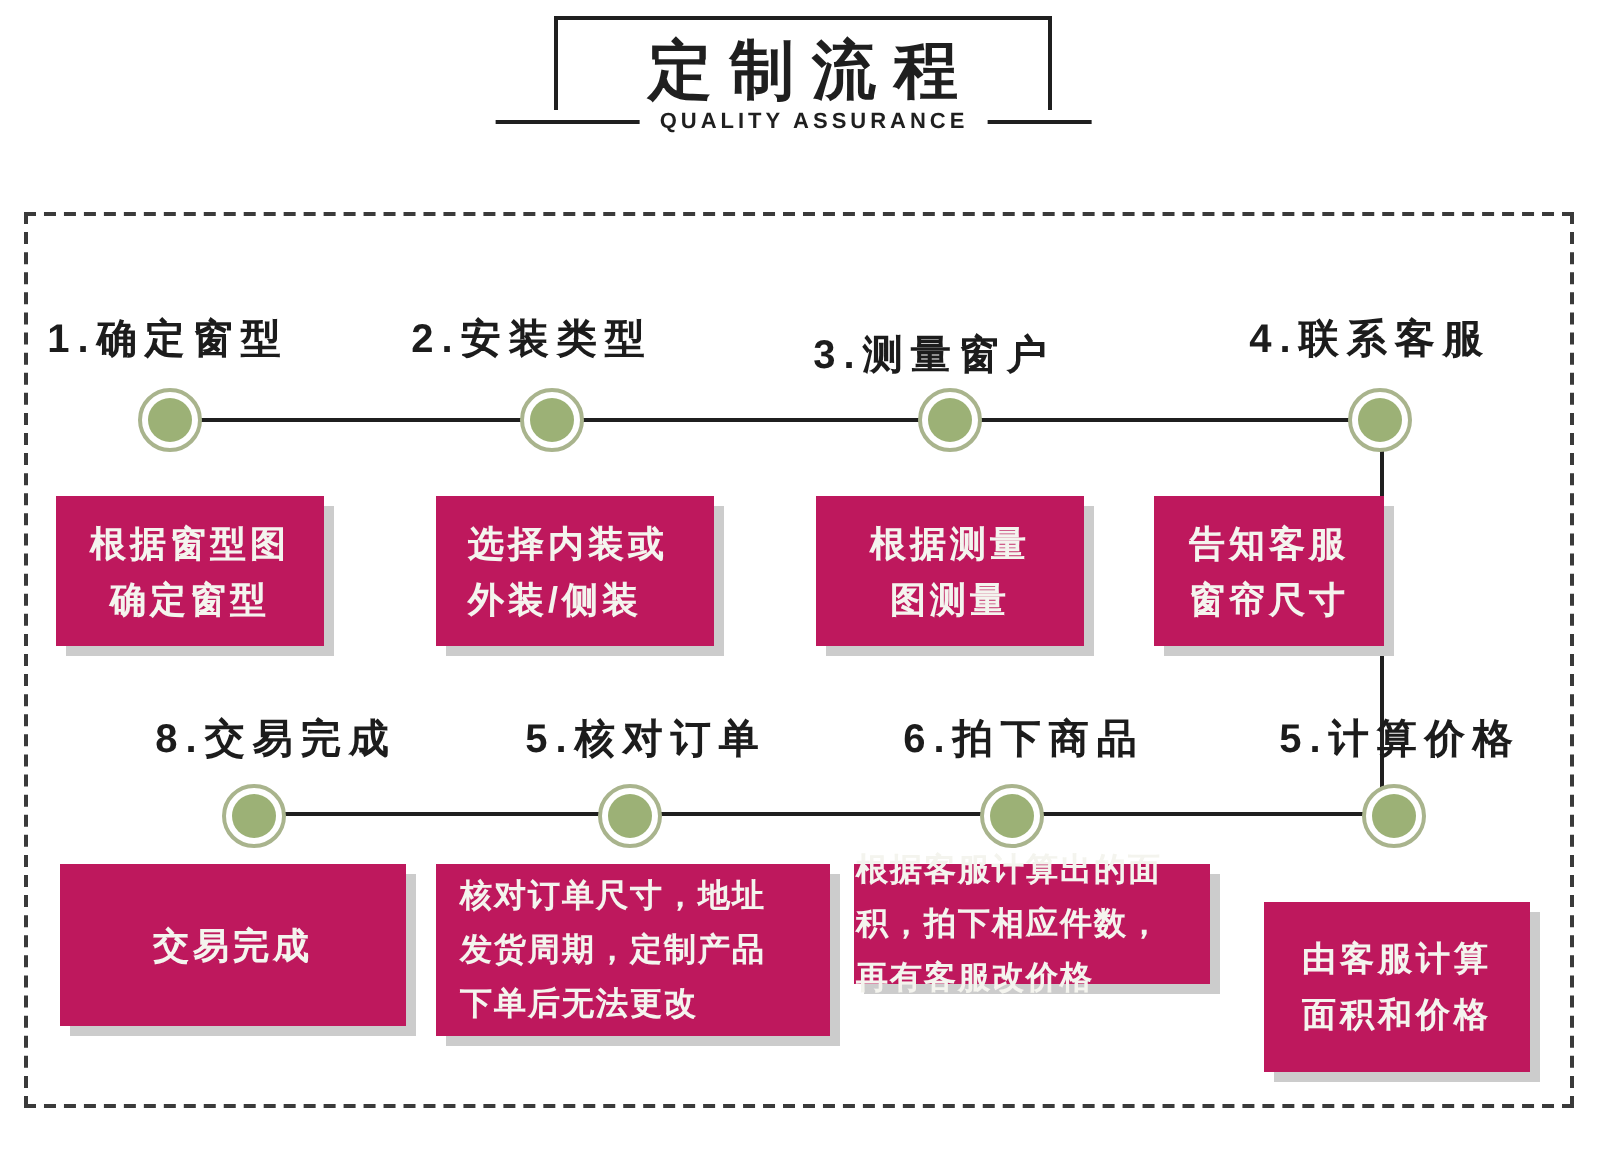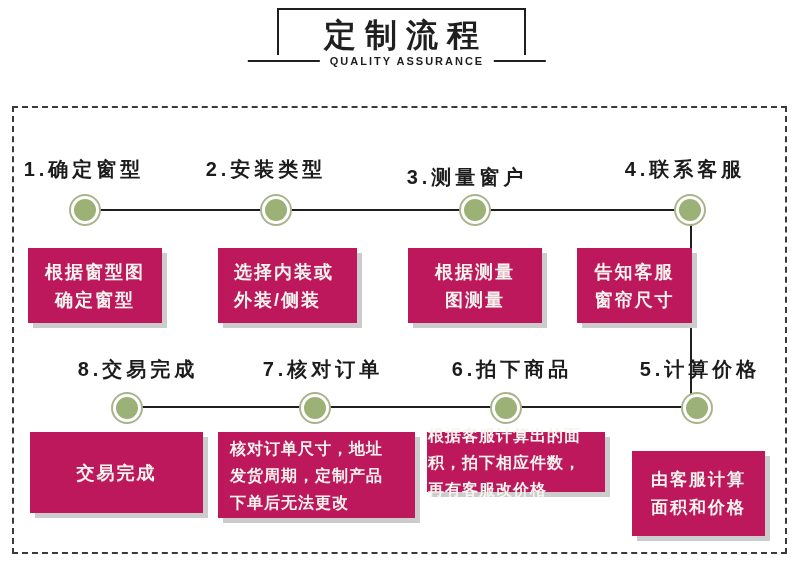--- a/index.html
+++ b/index.html
@@ -103,21 +103,21 @@
 <div class="circle c6"></div>
 <div class="circle c7"></div>
 <div class="circle c8"></div>
 
 <div class="step-label l1">1.确定窗型</div>
 <div class="step-label l2">2.安装类型</div>
 <div class="step-label l3">3.测量窗户</div>
 <div class="step-label l4">4.联系客服</div>
 <div class="step-label l5">5.计算价格</div>
 <div class="step-label l6">6.拍下商品</div>
-<div class="step-label l7">7.核对订单</div>
+<div class="step-label l7">5.核对订单</div>
 <div class="step-label l8">8.交易完成</div>
 
 <div class="gbox b1">根据窗型图
 确定窗型</div>
 <div class="gbox b2 left-text">选择内装或
 外装/侧装</div>
 <div class="gbox b3">根据测量
 图测量</div>
 <div class="gbox b4">告知客服
 窗帘尺寸</div>

